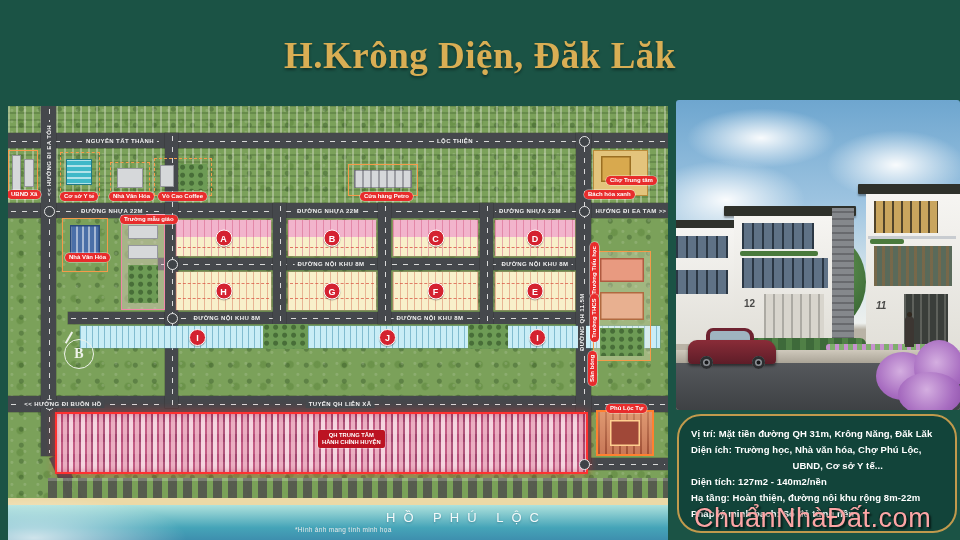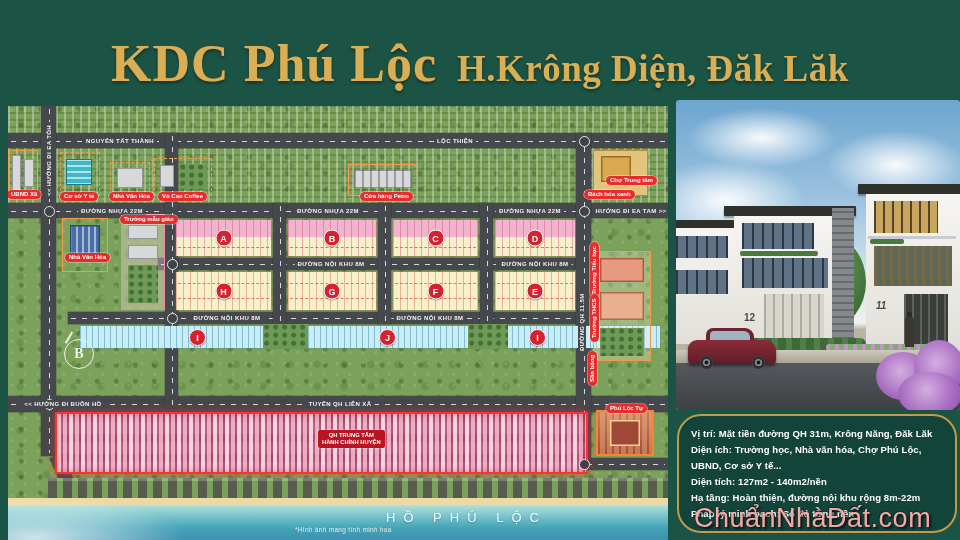--- a/index.html
+++ b/index.html
@@ -130,29 +130,28 @@
   .flowerstrip{background:repeating-linear-gradient(90deg,#c791cf 0 4px,#7fae6d 4px 9px);
       border-radius:3px;}
   .person{background:#3c3632;border-radius:3px 3px 0 0;}
   .phead{background:#31281f;border-radius:50%;}
 
   
   .panel{left:677px;top:414px;width:280px;height:119px;border:2px solid #c19a4d;
       border-radius:24px;box-sizing:border-box;background:#12443a;
       padding:10px 12px;color:#fff;z-index:3;}
   .panel .ln{font-size:9.5px;font-weight:600;line-height:16px;white-space:nowrap;letter-spacing:.1px;}
-  .panel .ctr{text-align:left;padding-right:60px;}
+  .panel .ctr{text-align:right;padding-right:60px;}
   .wm{left:694px;top:503px;font-size:27px;font-weight:400;color:#fca5a5;letter-spacing:.5px;
       text-shadow:2px 2px 2px rgba(0,0,0,.65), -1px -1px 1px rgba(0,0,0,.3);z-index:10;white-space:nowrap;}
 </style>
 </head>
 <body>
 
 <div class="abs banner nosel">
-  <span class="t1">KDC Phú Lộc</span>
   <span class="t2">H.Krông Diện, Đăk Lăk</span>
 </div>
 
 <div class="abs map nosel">
 
   <div class="abs village" style="left:0;top:0;right:0;height:27px;"></div>
   <div class="abs village" style="left:0;top:42px;right:0;height:55px;"></div>
 
   <div class="abs road-h" style="left:0;top:27px;right:0;height:15px;"></div>
   <div class="abs road-h" style="left:0;top:97px;right:0;height:15px;"></div>
@@ -307,21 +306,21 @@
   <div class="abs glass" style="left:0px;top:136px;width:52px;height:22px;"></div>
   <div class="abs glass" style="left:0px;top:170px;width:52px;height:24px;"></div>
 
   <div class="abs treeblob" style="left:116px;top:136px;width:74px;height:92px;"></div>
   <div class="abs roofslab" style="left:48px;top:106px;width:132px;height:10px;"></div>
   <div class="abs wall" style="left:58px;top:116px;width:112px;height:130px;"></div>
   <div class="abs glass" style="left:66px;top:123px;width:72px;height:26px;"></div>
   <div class="abs planter" style="left:64px;top:151px;width:78px;height:5px;"></div>
   <div class="abs glass" style="left:66px;top:158px;width:86px;height:30px;"></div>
   <div class="abs stone" style="left:156px;top:108px;width:22px;height:138px;"></div>
-  <div class="abs hnum" style="left:68px;top:212px;">12</div>
+  <div class="abs hnum" style="left:68px;top:198px;">12</div>
   <div class="abs" style="left:88px;top:194px;width:60px;height:52px;background:#d8d5cd;background-image:repeating-linear-gradient(90deg,rgba(90,90,85,.35) 0 2px,transparent 2px 9px);"></div>
 
   <div class="abs roofslab" style="left:182px;top:84px;width:106px;height:10px;"></div>
   <div class="abs wall" style="left:190px;top:94px;width:94px;height:160px;"></div>
   <div class="abs glasswarm" style="left:198px;top:101px;width:64px;height:32px;"></div>
   <div class="abs" style="left:192px;top:136px;width:88px;height:3px;background:#c8ccd0;"></div>
   <div class="abs planter" style="left:194px;top:139px;width:34px;height:5px;"></div>
   <div class="abs slats" style="left:198px;top:146px;width:78px;height:40px;"></div>
   <div class="abs hnum" style="left:200px;top:200px;font-style:italic;">11</div>
   <div class="abs" style="left:228px;top:194px;width:44px;height:56px;background:#3a3e3a;background-image:repeating-linear-gradient(90deg,rgba(200,200,190,.25) 0 2px,transparent 2px 8px);"></div>

